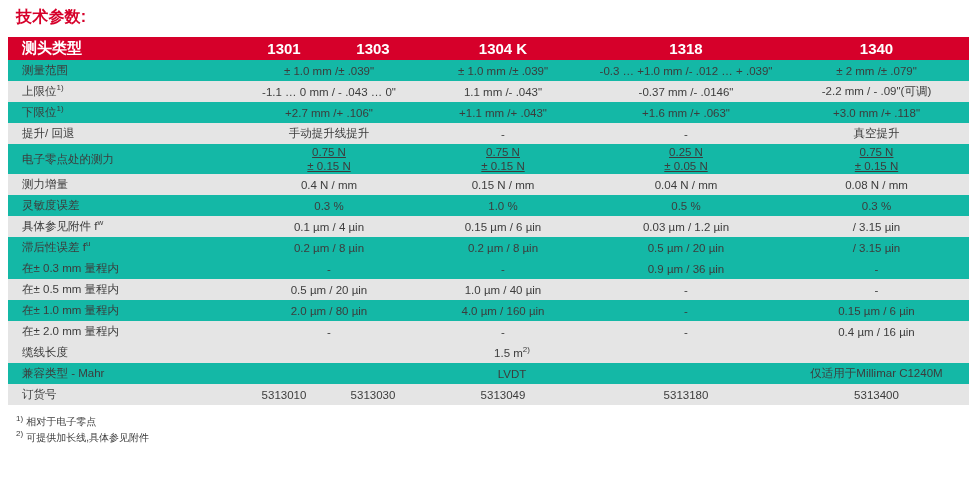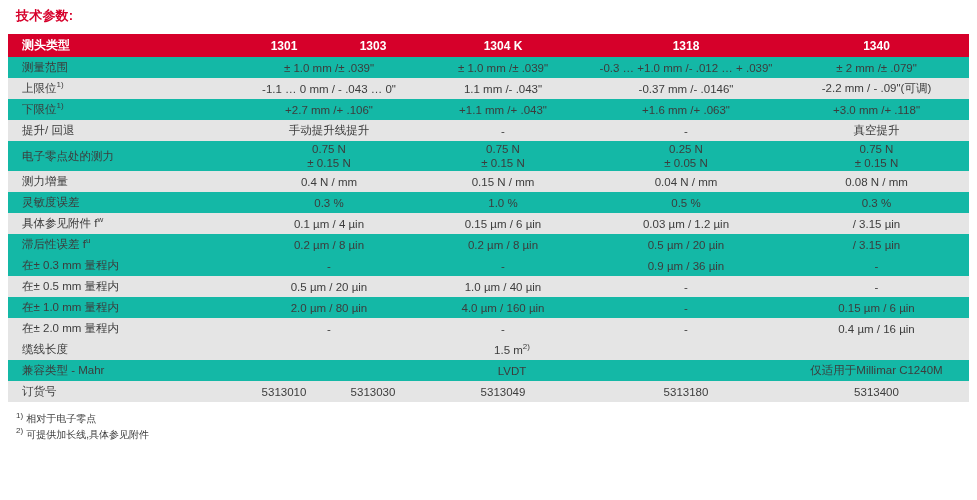--- a/index.html
+++ b/index.html
@@ -17,41 +17,41 @@
   .page {
     position: relative;
     width: 977px;
     height: 500px;
     box-sizing: border-box;
     padding: 0 8px;
   }
   .section-title {
     color: #d6002a;
     font-weight: bold;
-    font-size: 13px;
+    font-size: 16px;
     letter-spacing: .2px;
     padding: 7px 0 9px 8px;
   }
   table.spec {
     border-collapse: collapse;
     width: 961px;
     table-layout: fixed;
     font-size: 11.5px;
   }
   table.spec td, table.spec th {
     padding: 0;
     margin: 0;
     border: 0;
     vertical-align: middle;
   }
   thead th {
     background: #d6002a;
     color: #ffffff;
     font-weight: bold;
-    font-size: 12px;
+    font-size: 15px;
     height: 23px;
     text-align: center;
     border-left: 1px solid #ffffff;
   }
   thead th.label-head {
     text-align: left;
     padding-left: 14px;
     border-left: 0;
   }
   tbody tr.odd td { background: #14b8a6; }
@@ -67,21 +67,21 @@
     text-align: left;
     padding-left: 14px;
     border-left: 0;
   }
   tbody tr.tall td { height: 30px; line-height: 1.22; }
   .sup {
     font-size: 8px;
     vertical-align: super;
     line-height: 0;
   }
-  .two-line { display: block; }
+  .two-line { display: block; text-decoration: underline; }
   .footnotes {
     padding: 9px 0 0 8px;
     font-size: 10px;
     color: #3c3c3c;
     line-height: 1.55;
   }
   .footnotes .fn { white-space: nowrap; }
   .footnotes .fnmark {
     font-size: 8px;
     vertical-align: super;

